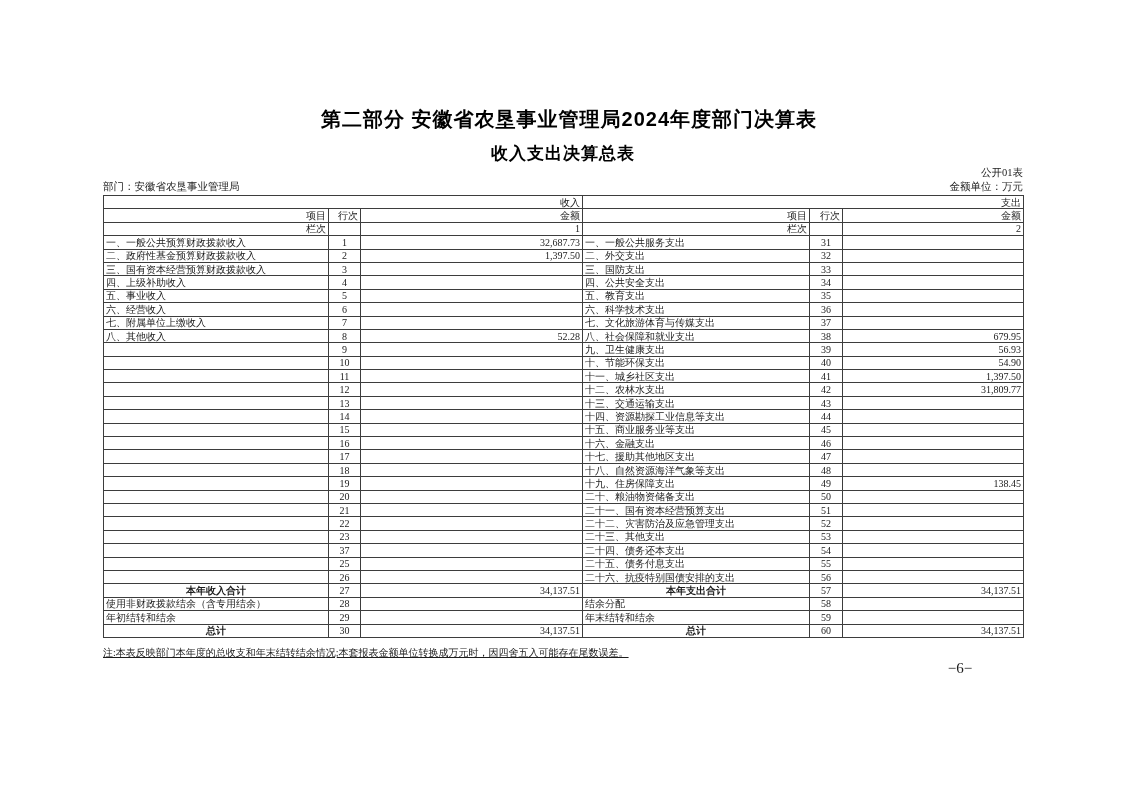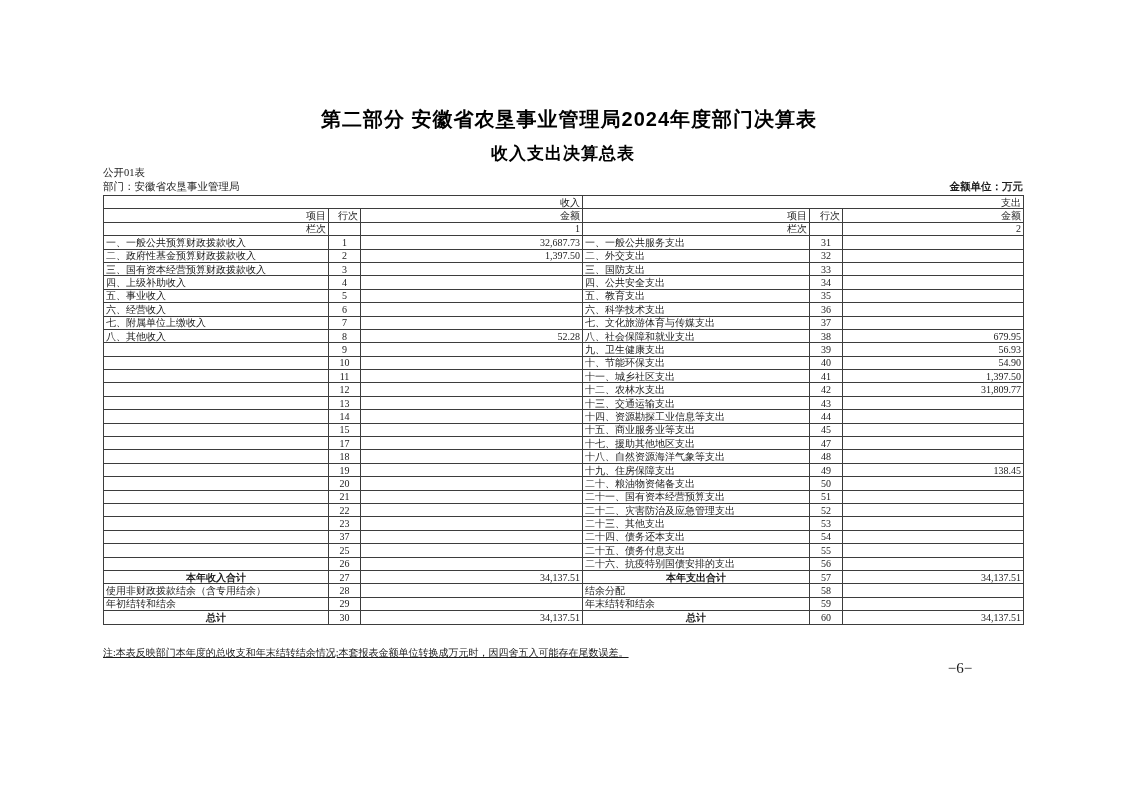--- a/index.html
+++ b/index.html
@@ -20,28 +20,28 @@
   }
   .subtitle {
     position:absolute; left:103px; top:142px; width:920px;
     text-align:center;
     font-family:"Liberation Sans","DejaVu Sans",sans-serif;
     font-weight:bold; font-size:17px; color:#000;
     letter-spacing:1px;
   }
   .meta-code {
     position:absolute; left:103px; top:166px; width:920px;
-    text-align:left; font-size:10.5px;
+    text-align:right; font-size:10.5px;
   }
   .meta-dept {
     position:absolute; left:103px; top:180px; font-size:10.5px;
   }
   .meta-unit {
     position:absolute; left:103px; top:180px; width:920px;
-    text-align:right; font-size:10.5px;font-weight:bold;
+    text-align:right; font-size:10.5px;
   }
   table.sheet {
     position:absolute; left:103px; top:195px; width:920px;
     border-collapse:collapse; table-layout:fixed;
     border:1.5px solid #222;
   }
   table.sheet td {
     border:1px solid #3d3d3d;
     height:12.4px;
     font-size:10px; line-height:11px;
@@ -220,20 +220,28 @@
       <tr>
     <td class="item"></td>
     <td class="rn">15</td>
     <td class="amt"></td>
     <td class="item">十五、商业服务业等支出</td>
     <td class="rn">45</td>
     <td class="amt"></td>
   </tr>
       <tr>
     <td class="item"></td>
+    <td class="rn">16</td>
+    <td class="amt"></td>
+    <td class="item">十六、金融支出</td>
+    <td class="rn">46</td>
+    <td class="amt"></td>
+  </tr>
+      <tr>
+    <td class="item"></td>
     <td class="rn">17</td>
     <td class="amt"></td>
     <td class="item">十七、援助其他地区支出</td>
     <td class="rn">47</td>
     <td class="amt"></td>
   </tr>
       <tr>
     <td class="item"></td>
     <td class="rn">18</td>
     <td class="amt"></td>

